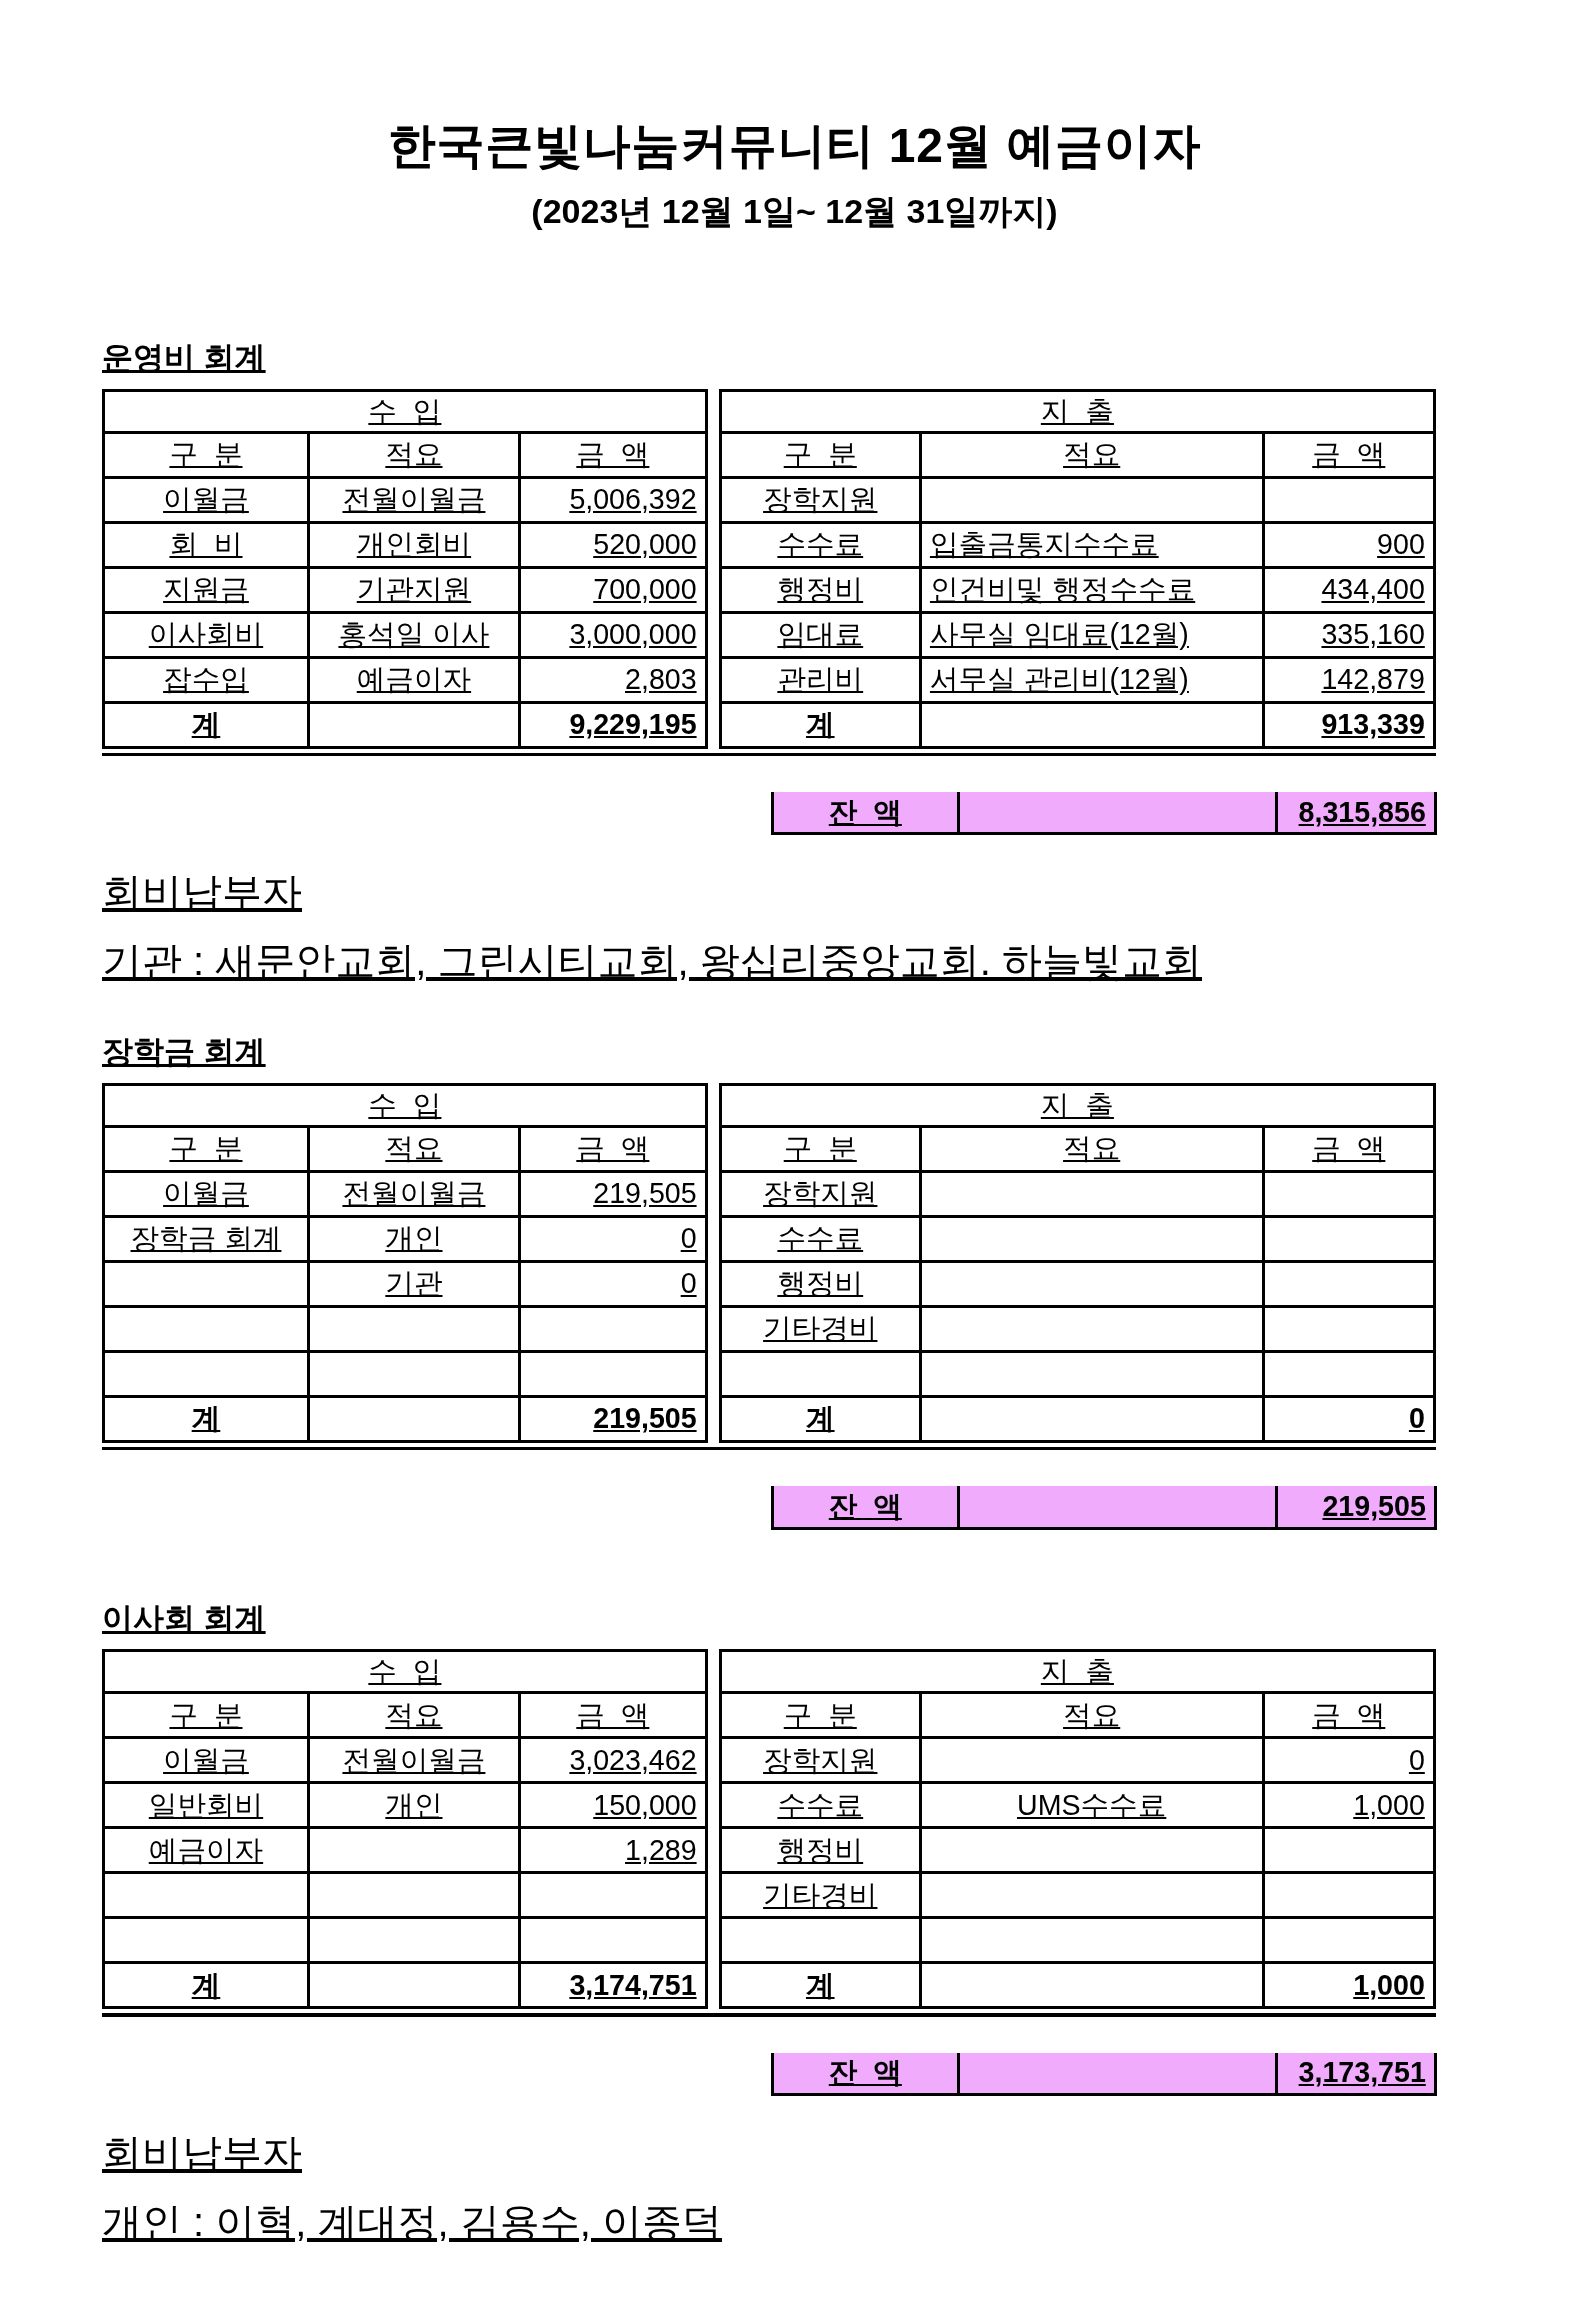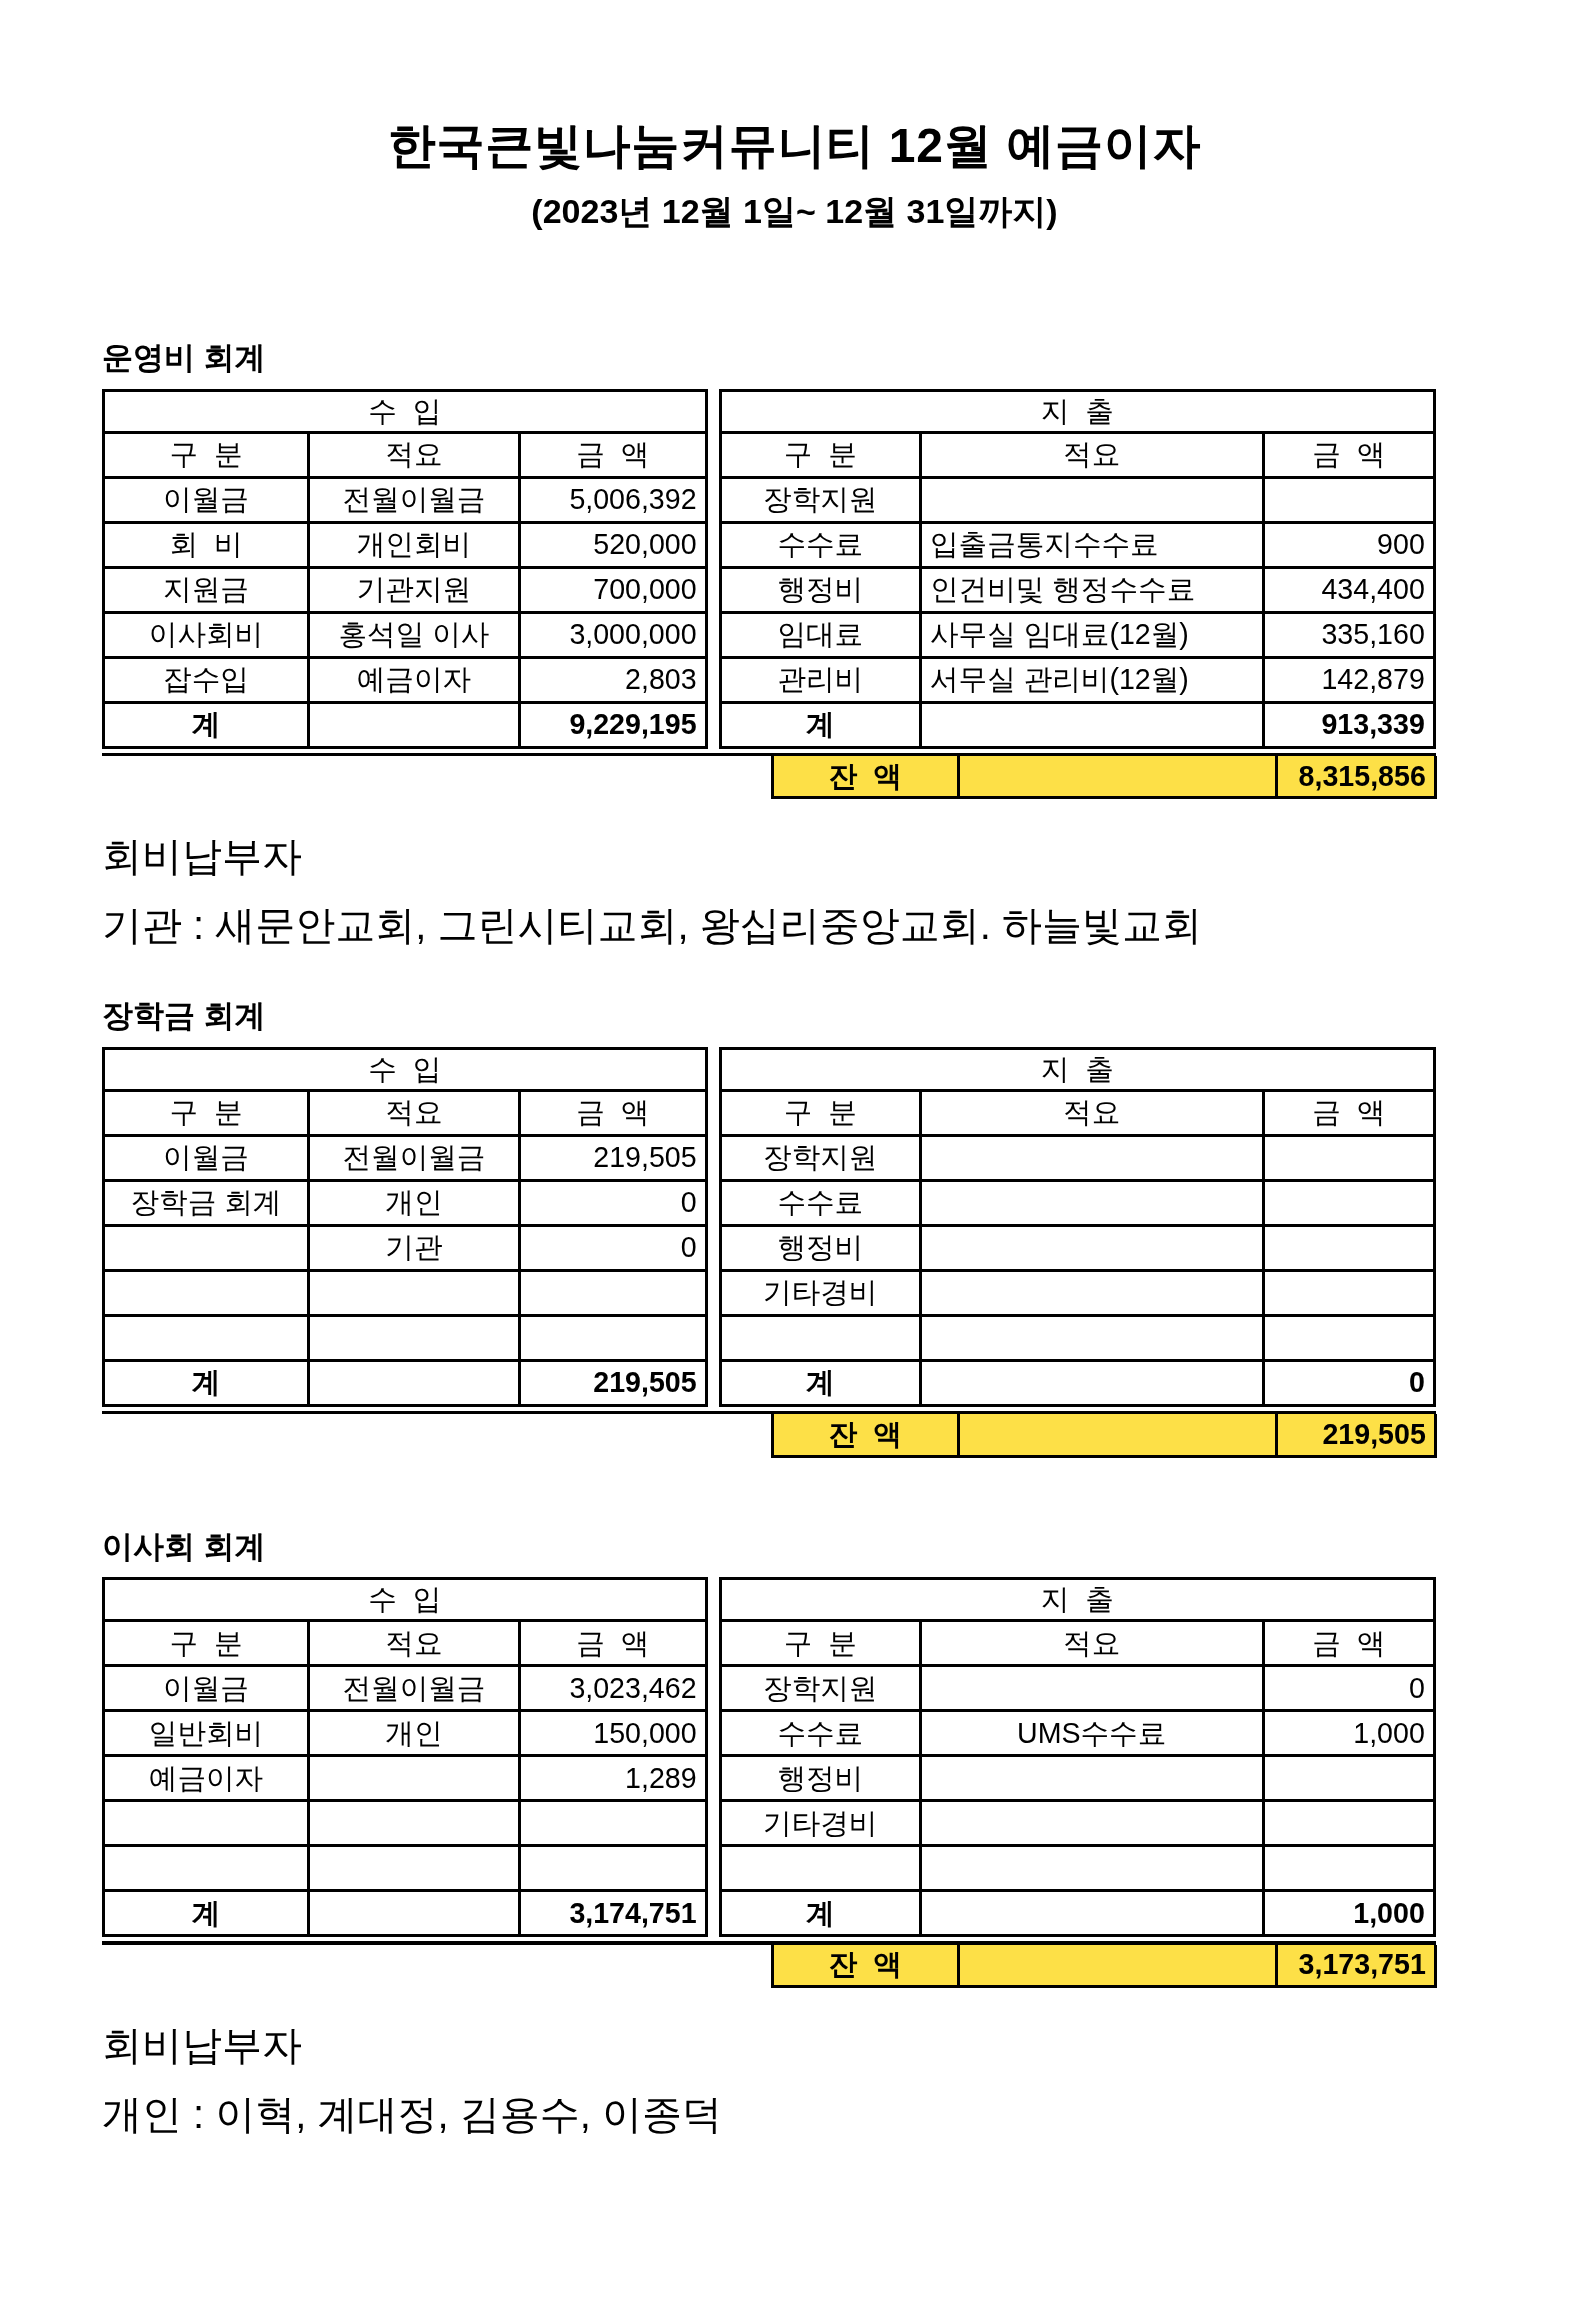--- a/index.html
+++ b/index.html
@@ -17,21 +17,21 @@
     font-size:48px;
     font-weight:bold;
     letter-spacing:0.7px;
   }
   .page-subtitle {
     margin-top:11px;
     text-align:center;
     font-size:34px;
     font-weight:bold;
   }
-  .content { width:1334px; margin-left:102px; }
+  .content { width:1334px; margin-left:102px;text-decoration:underline; }
   .section { }
   .sec1 { margin-top:102px; }
   .sec2 { margin-top:35px; }
   .sec3 { margin-top:68px; }
   .sec-label {
     font-size:31px;
     font-weight:bold;
     margin-bottom:9.5px;
     white-space:pre;
   }
@@ -51,23 +51,24 @@
     overflow:hidden;
   }
   tr.band td { height:42px; }
   td.amt { text-align:right; }
   .sec1 table.half.right td.desc { text-align:left; }
   tr.total td { font-weight:bold; }
   .dbl-line { height:3.4px; background:#000; margin-top:4.1px; }
   table.balance {
     width:666px;
     margin-left:669px;
-    background:#fde047;
+    background:#f0abfc;
     border:3.4px solid #000;
     border-top:none;
+    margin-top:36px;
   }
   table.balance td { border-top:none; font-weight:bold; height:42px; }
   .notes { margin-top:23px; font-size:40px; }
   .notes p { line-height:1.72; white-space:pre; }
   col.lc1 { width:34%; } col.lc2 { width:35%; } col.lc3 { width:31%; }
   col.rc1 { width:28%; } col.rc2 { width:48%; } col.rc3 { width:24%; }
 </style>
 </head>
 <body>
 

